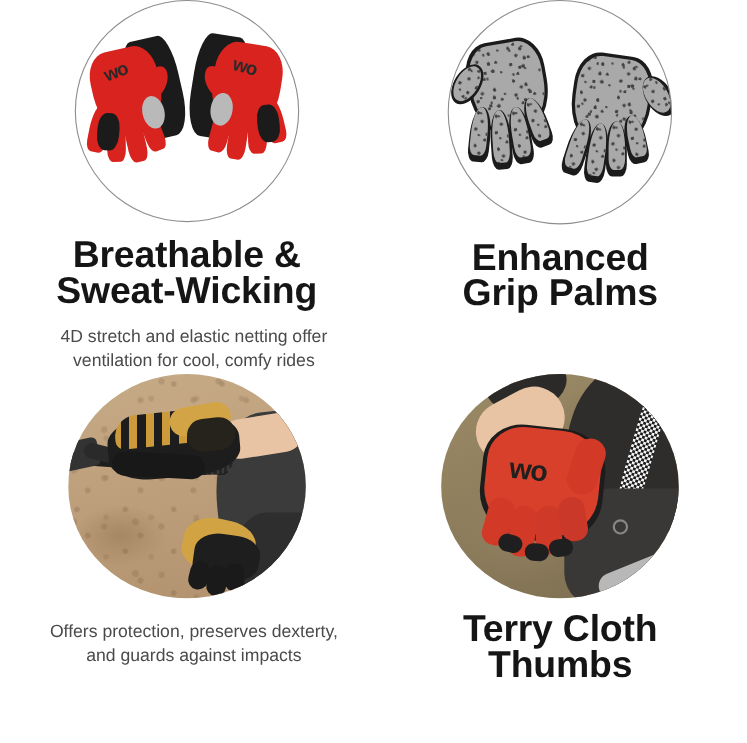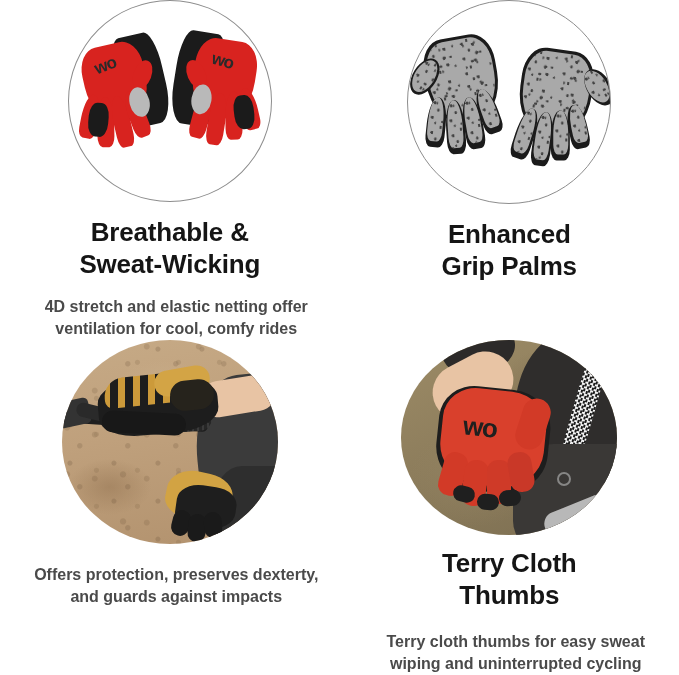--- a/index.html
+++ b/index.html
@@ -97,27 +97,27 @@
     position:absolute;
     background-image:
       repeating-conic-gradient(#ffffff 0% 25%, #1c1c1c 0% 50%);
     background-size:5px 5px;
     opacity:.95;
   }
 
   
   .heading {
     margin-top:14px;
-    font-size:26px; line-height:32px; font-weight:700;
+    font-size:34px; line-height:32px; font-weight:700;
     color:#151515; text-align:center; letter-spacing:-.2px;
     white-space:pre-line;
   }
   .caption {
     margin-top:16px;
-    font-size:16px; line-height:22px; font-weight:700;
+    font-size:16px; line-height:22px; font-weight:400;
     color:#4a4a4a; text-align:center; white-space:pre-line;
     width:100%;
     padding-left:13px;
   }
   .cell.r2 .heading { margin-top:12px; }
   .cell.r2 .caption { margin-top:20px; }
 </style>
 </head>
 <body>
 
@@ -282,17 +282,15 @@
         <div style="position:absolute; left:108px; top:112px; width:24px; height:40px; background:#c93828; border-radius:11px; transform:rotate(-10deg);"></div>
         <div style="position:absolute; left:118px; top:58px; width:28px; height:52px; background:#d23a27; border-radius:14px; transform:rotate(18deg);"></div>
         <div style="position:absolute; left:52px; top:146px; width:22px; height:16px; background:#1f1f1f; border-radius:8px; transform:rotate(14deg);"></div>
         <div style="position:absolute; left:76px; top:154px; width:22px; height:16px; background:#1f1f1f; border-radius:8px; transform:rotate(4deg);"></div>
         <div style="position:absolute; left:98px; top:150px; width:22px; height:16px; background:#1f1f1f; border-radius:8px; transform:rotate(-6deg);"></div>
         <span class="logo-mark" style="left:62px; top:72px; font-size:26px; color:#20201f; transform:rotate(6deg);">wo</span>
       </div>
     </div>
     <div class="heading">Terry Cloth
 Thumbs</div>
-    <div class="caption">Terry cloth thumbs for easy sweat
-wiping and uninterrupted cycling</div>
   </div>
 
 </div>
 
 </body></html>

